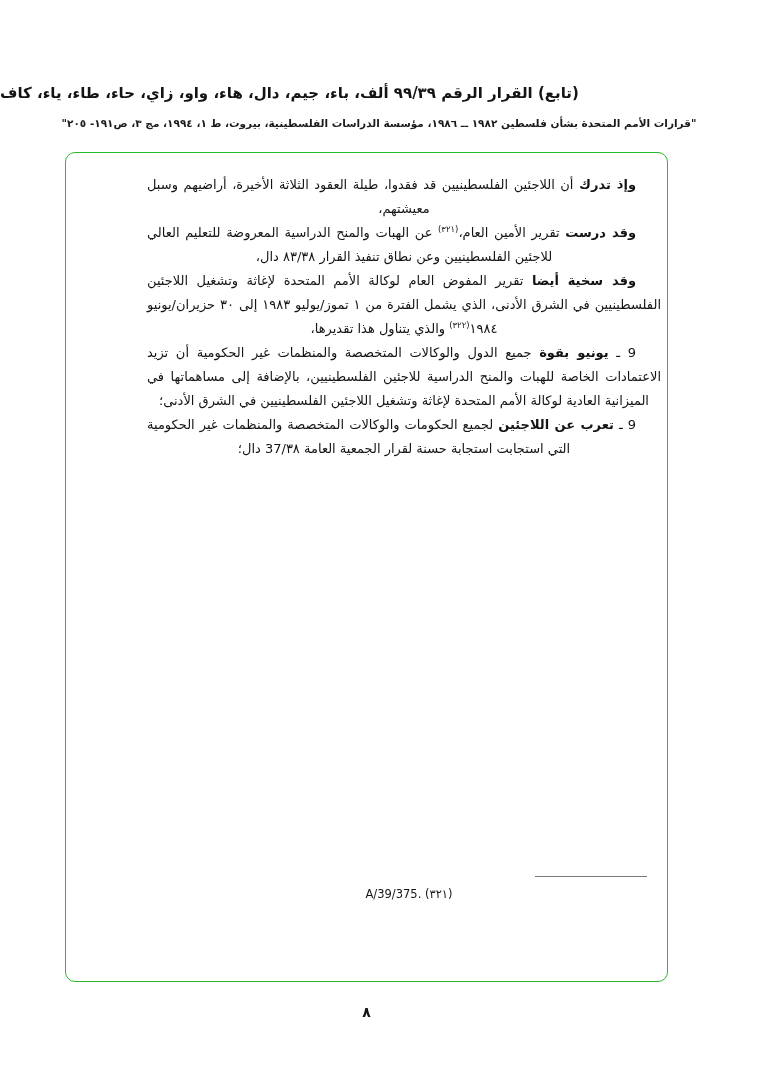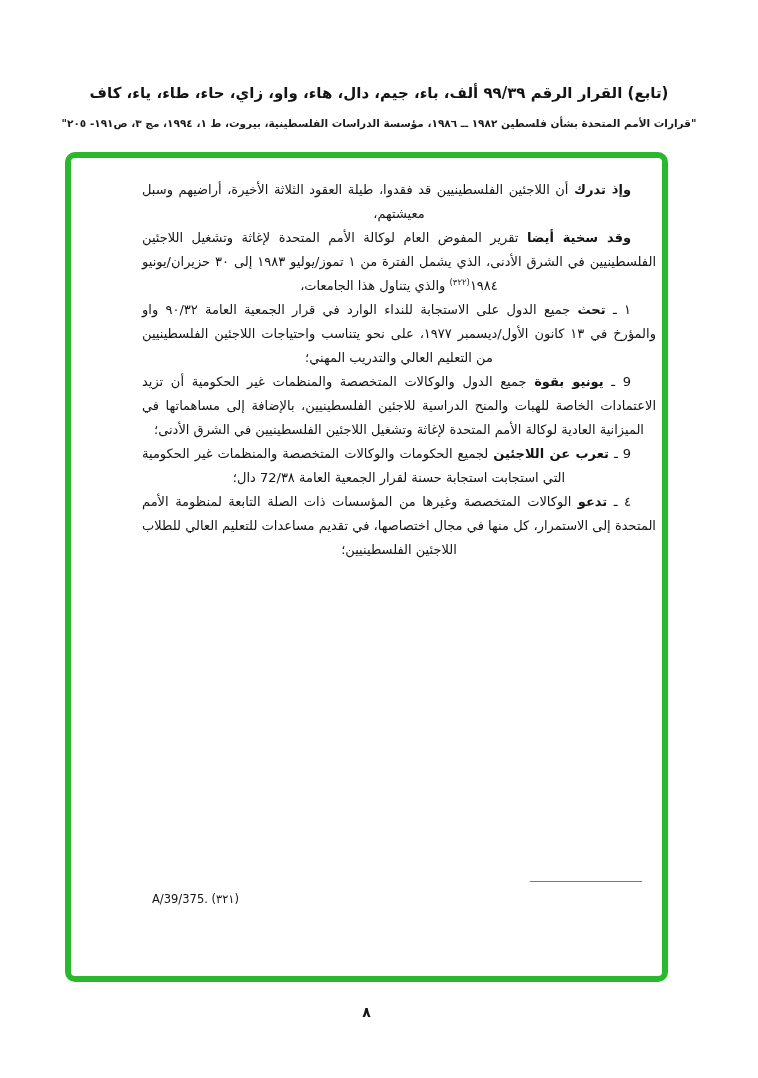--- a/index.html
+++ b/index.html
@@ -1,30 +1,30 @@
 <!DOCTYPE html>
 <html lang="ar"><head>
 <meta charset="utf-8">
 <style>
   html,body{margin:0;padding:0;}
   body{
     width:758px;height:1078px;position:relative;background:#ffffff;
     font-family:"DejaVu Sans",sans-serif;color:#141414;overflow:hidden;
   }
   .header-title{
-    position:absolute;top:84px;left:0;right:0;text-align:center;
+    position:absolute;top:84px;left:0;right:0;text-align:left;
     direction:rtl;font-weight:bold;font-size:15px;letter-spacing:0;
   }
   .header-subtitle{
     position:absolute;top:117px;left:0;right:0;text-align:center;
     direction:rtl;font-weight:bold;font-size:10.5px;color:#1b1b1b;
   }
   .green-box{
     position:absolute;left:65px;top:152px;width:603px;height:830px;
-    box-sizing:border-box;border:6px solid #8b5cf6;border-radius:10px;
+    box-sizing:border-box;border:1px solid #8b5cf6;border-radius:10px;
     background:#ffffff;
   }
   .text-column{
     position:absolute;top:20px;right:6px;width:514px;
     direction:rtl;text-align:justify;font-size:13px;line-height:24px;
   }
   p.para{margin:0;text-indent:25px;text-align-last:center;}
   p.para.last-justify{text-align-last:justify;}
   .seg-bold{font-weight:bold;}
   .seg-sup{
@@ -33,45 +33,44 @@
   .footnote-area{
     position:absolute;top:723px;right:6px;width:514px;direction:rtl;
     font-size:11.5px;line-height:21px;
   }
   .fn-sep{
     border:0;border-top:1px solid #787878;width:112px;height:0;
     margin:0 14px 7px 0;
   }
   .fn{
     width:386px;box-sizing:content-box;padding-right:118px;
-    text-indent:-118px;text-align:left;margin:0;
+    text-indent:-118px;text-align:center;margin:0;
   }
   .fn .fn-text{unicode-bidi:isolate;}
   .page-number{
     position:absolute;top:1004px;left:65px;width:603px;text-align:center;
     font-size:14px;font-weight:bold;direction:rtl;
   }
 </style>
 </head>
 <body>
 
 <div class="header-title">(تابع) القرار الرقم ٩٩/٣٩ ألف، باء، جيم، دال، هاء، واو، زاي، حاء، طاء، ياء، كاف</div>
 
 <div class="header-subtitle">"قرارات الأمم المتحدة بشأن فلسطين ١٩٨٢ ــ ١٩٨٦، مؤسسة الدراسات الفلسطينية، بيروت، ط ١، ١٩٩٤، مج ٣، ص١٩١- ٢٠٥"</div>
 
 <div class="green-box" style="border-color: rgb(42, 184, 47);">
 
   <div class="text-column">
 
   <p class="para"><span class="seg-bold">وإذ تدرك</span><span class="seg-normal"> أن اللاجئين الفلسطينيين قد فقدوا، طيلة العقود الثلاثة الأخيرة، أراضيهم وسبل معيشتهم،</span></p>
-      <p class="para"><span class="seg-bold">وقد سخية أيضا</span><span class="seg-normal"> تقرير المفوض العام لوكالة الأمم المتحدة لإغاثة وتشغيل اللاجئين الفلسطينيين في الشرق الأدنى، الذي يشمل الفترة من ١ تموز/يوليو ١٩٨٣ إلى ٣٠ حزيران/يونيو ١٩٨٤</span><span class="seg-sup">(٣٢٢)</span><span class="seg-normal"> والذي يتناول هذا الجامعات،</span></p>
-      <p class="para"><span class="seg-normal">١ ـ </span><span class="seg-bold">تحث</span><span class="seg-normal"> جميع الدول على الاستجابة للنداء الوارد في قرار الجمعية العامة ٩٠/٣٢ واو والمؤرخ في ١٣ كانون الأول/ديسمبر ١٩٧٧، على نحو يتناسب واحتياجات اللاجئين الفلسطينيين من التعليم العالي والتدريب المهني؛</span></p>
+      <p class="para"><span class="seg-bold">وقد درست</span><span class="seg-normal"> تقرير الأمين العام،</span><span class="seg-sup">(٣٢١)</span><span class="seg-normal"> عن الهبات والمنح الدراسية المعروضة للتعليم العالي للاجئين الفلسطينيين وعن نطاق تنفيذ القرار ٨٣/٣٨ دال،</span></p>
+      <p class="para"><span class="seg-bold">وقد سخية أيضا</span><span class="seg-normal"> تقرير المفوض العام لوكالة الأمم المتحدة لإغاثة وتشغيل اللاجئين الفلسطينيين في الشرق الأدنى، الذي يشمل الفترة من ١ تموز/يوليو ١٩٨٣ إلى ٣٠ حزيران/يونيو ١٩٨٤</span><span class="seg-sup">(٣٢٢)</span><span class="seg-normal"> والذي يتناول هذا تقديرها،</span></p>
       <p class="para"><span class="seg-normal">9 ـ </span><span class="seg-bold">يونيو بقوة</span><span class="seg-normal"> جميع الدول والوكالات المتخصصة والمنظمات غير الحكومية أن تزيد الاعتمادات الخاصة للهبات والمنح الدراسية للاجئين الفلسطينيين، بالإضافة إلى مساهماتها في الميزانية العادية لوكالة الأمم المتحدة لإغاثة وتشغيل اللاجئين الفلسطينيين في الشرق الأدنى؛</span></p>
-      <p class="para"><span class="seg-normal">9 ـ </span><span class="seg-bold">تعرب عن اللاجئين</span><span class="seg-normal"> لجميع الحكومات والوكالات المتخصصة والمنظمات غير الحكومية التي استجابت استجابة حسنة لقرار الجمعية العامة 72/٣٨ دال؛</span></p>
-      <p class="para"><span class="seg-normal">٤ ـ </span><span class="seg-bold">تدعو</span><span class="seg-normal"> الوكالات المتخصصة وغيرها من المؤسسات ذات الصلة التابعة لمنظومة الأمم المتحدة إلى الاستمرار، كل منها في مجال اختصاصها، في تقديم مساعدات للتعليم العالي للطلاب اللاجئين الفلسطينيين؛</span></p>
+      <p class="para"><span class="seg-normal">9 ـ </span><span class="seg-bold">تعرب عن اللاجئين</span><span class="seg-normal"> لجميع الحكومات والوكالات المتخصصة والمنظمات غير الحكومية التي استجابت استجابة حسنة لقرار الجمعية العامة 37/٣٨ دال؛</span></p>
     </div>
 
   <div class="footnote-area">
     <hr class="fn-sep">
 
   <p class="fn"><span>(٣٢١)</span> <span class="fn-text" dir="auto">A/39/375.</span></p>
     </div>
 
 </div>
 

